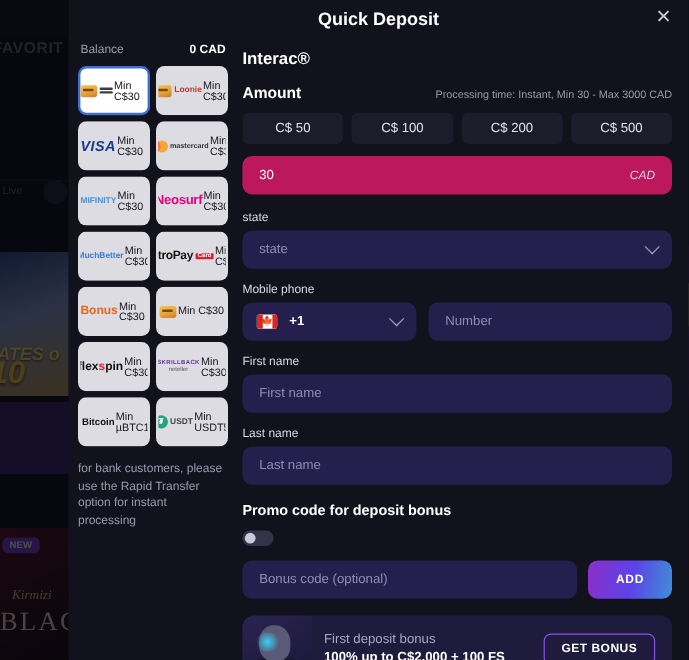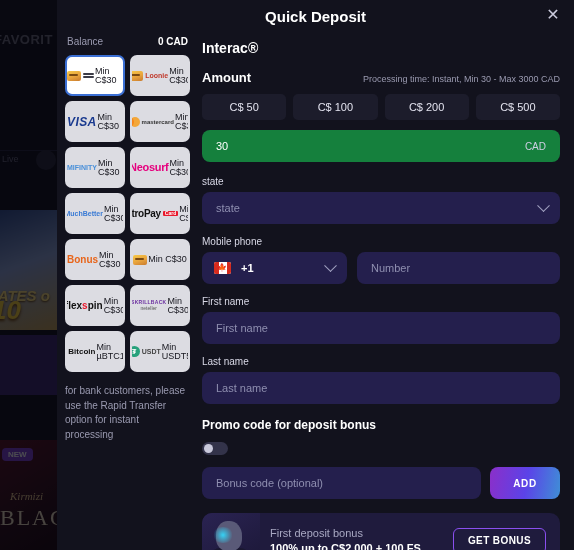--- a/index.html
+++ b/index.html
@@ -211,26 +211,26 @@
   }
   .amount-label { font-size: 13px; font-weight: bold; color: #ffffff; }
   .processing { font-size: 9px; color: #9a9ab0; }
   .chips { display: flex; gap: 7px; margin-bottom: 10px; }
   .chip {
     flex: 1 1 0; height: 26px; border-radius: 5px; background: #1c1c2b;
     display: flex; align-items: center; justify-content: center;
     font-size: 11px; color: #e2e2ee; cursor: pointer;
   }
   .amount-input {
-    height: 32px; border-radius: 8px; background: #15803d;
+    height: 32px; border-radius: 8px; background: #be185d;
     display: flex; align-items: center; justify-content: space-between;
     padding: 0 14px; margin-bottom: 14px; cursor: text;
   }
   .amount-value { font-size: 11px; color: #ffffff; }
-  .amount-cur { font-size: 10px; color: #cfcfe4; }
+  .amount-cur { font-size: 10px; color: #cfcfe4; font-style: italic; }
   .field-label { font-size: 10px; color: #d8d8e6; margin-bottom: 5px; }
   .input-box {
     height: 32px; border-radius: 8px; background: #241f4d;
     display: flex; align-items: center; padding: 0 14px;
     font-size: 11px; color: #8f8fb0; margin-bottom: 12px; cursor: text;
   }
   .select-box {
     height: 32px; border-radius: 8px; background: #241f4d;
     display: flex; align-items: center; justify-content: space-between;
     padding: 0 12px 0 14px; font-size: 11px; color: #8f8fb0;

